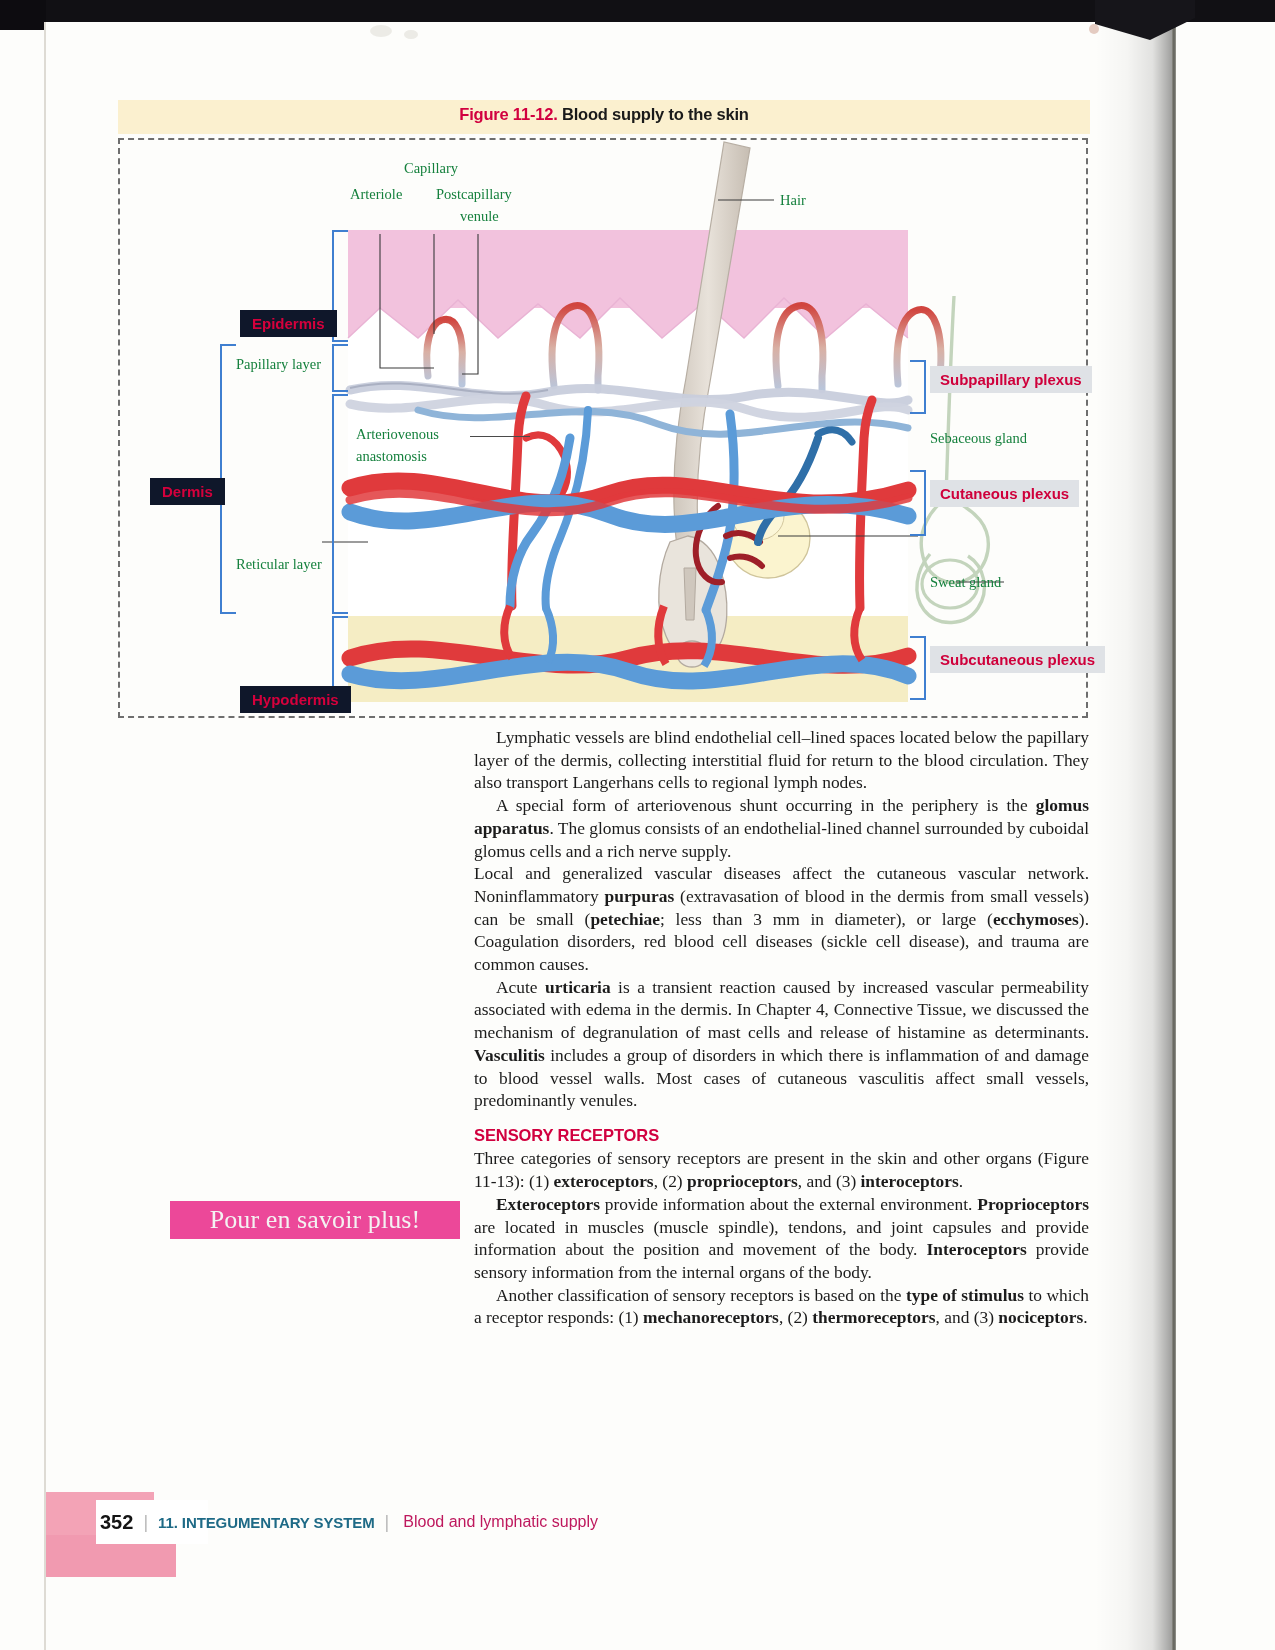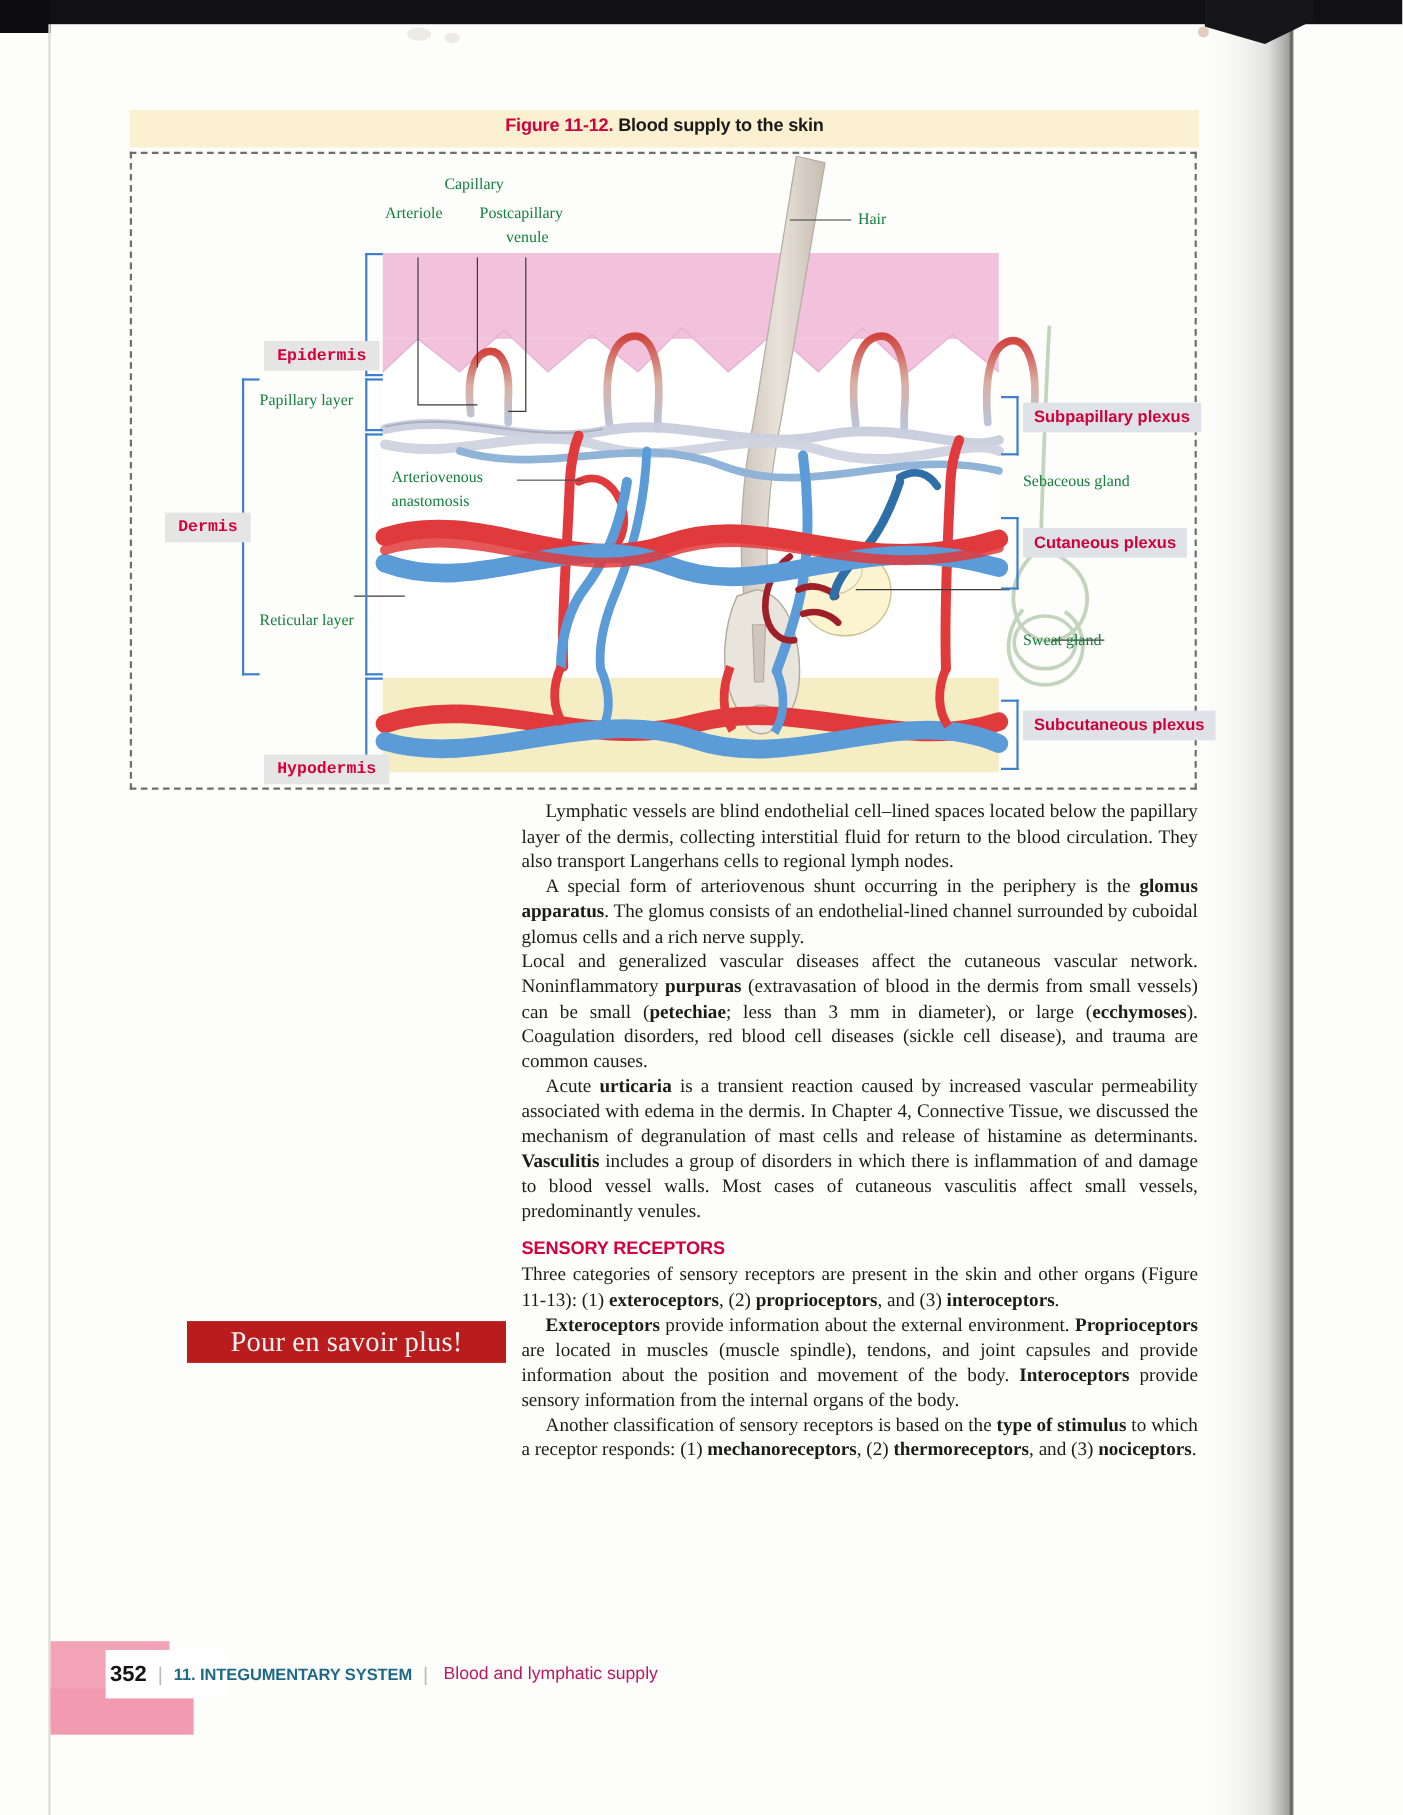--- a/index.html
+++ b/index.html
@@ -91,21 +91,21 @@
   .brk{position:absolute;border-color:#3f7fd0;border-style:solid;}
 
   
   .chip{
     position:absolute;
     font-family:"Liberation Sans",sans-serif;
     font-weight:bold;
     display:flex;align-items:center;
     white-space:nowrap;
   }
-  .chip-cream{background:#e5e5e5;color:#d5003c;font-size:15px;padding:5px 12px;font-family:Liberation Mono, monospace;}
+  .chip-cream{background:#0f172a;color:#d5003c;font-size:15px;padding:5px 12px;}
   .chip-gray{background:#dfe2e6;color:#cf003b;font-size:15px;padding:5px 10px;}
   .plain-lbl{
     position:absolute;
     font-family:Liberation Serif, serif;
     font-size:14.5px;color:#15803d;white-space:nowrap;line-height:1.18;
   }
   .leader{position:absolute;background:#4a4a4a;height:1px;}
 
   
   #text-col{
@@ -119,21 +119,21 @@
   #text-col p.noindent{text-indent:0;}
   .sec-head{
     font-family:"Liberation Sans",sans-serif;
     font-weight:bold;font-size:16.5px;color:#d1003f;
     margin:13px 0 1px 0;text-indent:0;letter-spacing:-0.1px;
   }
 
   
   #banner{
     position:absolute;left:170px;top:1201px;width:290px;height:38px;
-    background:#b91c1c;
+    background:#ec4899;
     display:flex;align-items:center;justify-content:center;
   }
   #banner-text{
     font-family:"Liberation Serif",serif;
     font-size:26px;color:#f4f2f2;white-space:nowrap;
     letter-spacing:.1px;
   }
 
   
   #footer{
@@ -296,21 +296,21 @@
 
     <div class="brk" style="left:214px;top:478px;width:14px;height:86px;border-width:2px 0 2px 2px;"></div>
 
     <div class="brk" style="left:102px;top:206px;width:14px;height:266px;border-width:2px 0 2px 2px;"></div>
 
     <div class="brk" style="left:792px;top:222px;width:14px;height:50px;border-width:2px 2px 2px 0;"></div>
     <div class="brk" style="left:792px;top:332px;width:14px;height:62px;border-width:2px 2px 2px 0;"></div>
     <div class="brk" style="left:792px;top:498px;width:14px;height:60px;border-width:2px 2px 2px 0;"></div>
 
     <div class="chip chip-cream" style="left:122px;top:172px;">Epidermis</div>
-    <div class="chip chip-cream" style="left:32px;top:328px;">Dermis</div>
+    <div class="chip chip-cream" style="left:32px;top:340px;">Dermis</div>
     <div class="chip chip-cream" style="left:122px;top:548px;">Hypodermis</div>
 
     <div class="plain-lbl" style="left:118px;top:218px;">Papillary layer</div>
     <div class="plain-lbl" style="left:118px;top:418px;">Reticular layer</div>
 
     <div class="plain-lbl" style="left:232px;top:48px;">Arteriole</div>
     <div class="plain-lbl" style="left:286px;top:22px;">Capillary</div>
     <div class="plain-lbl" style="left:318px;top:48px;">Postcapillary</div>
     <div class="plain-lbl" style="left:342px;top:70px;">venule</div>
     <div class="plain-lbl" style="left:662px;top:54px;">Hair</div>

